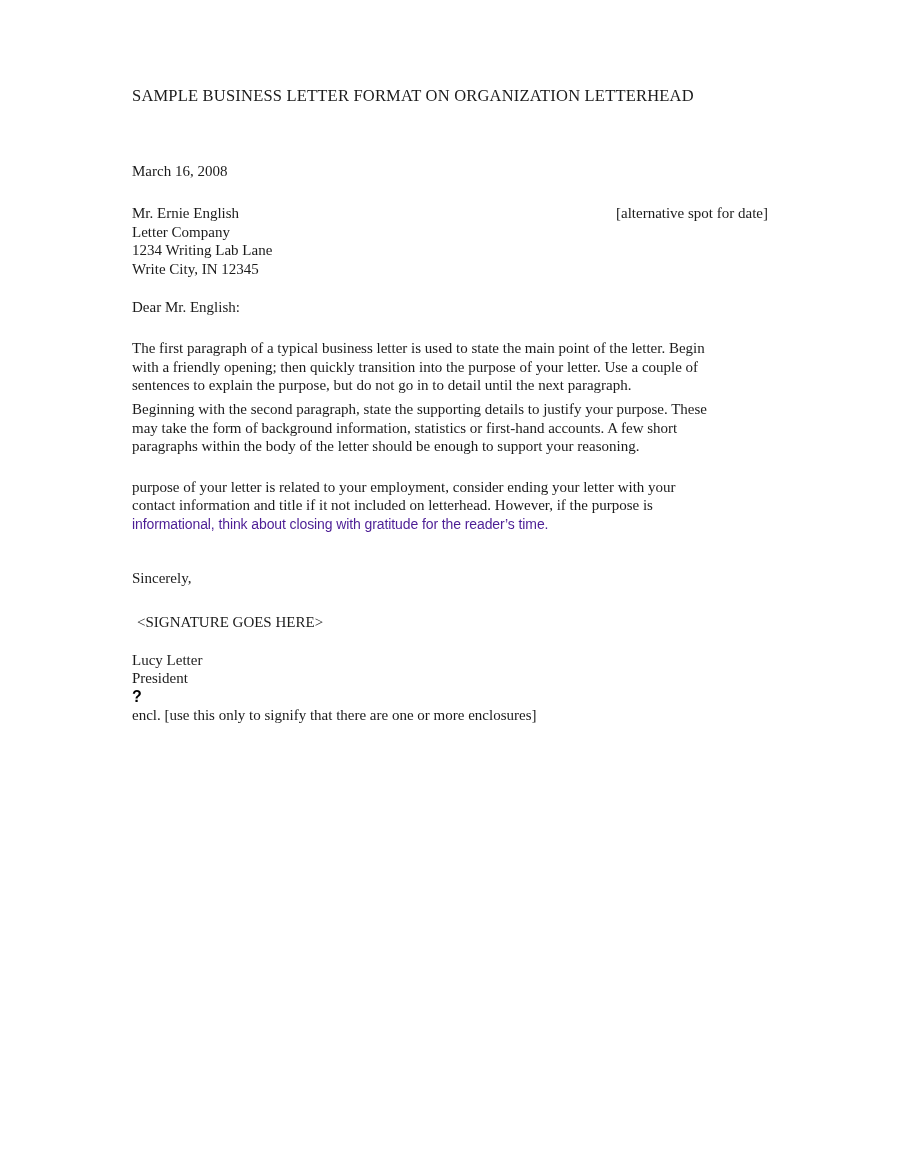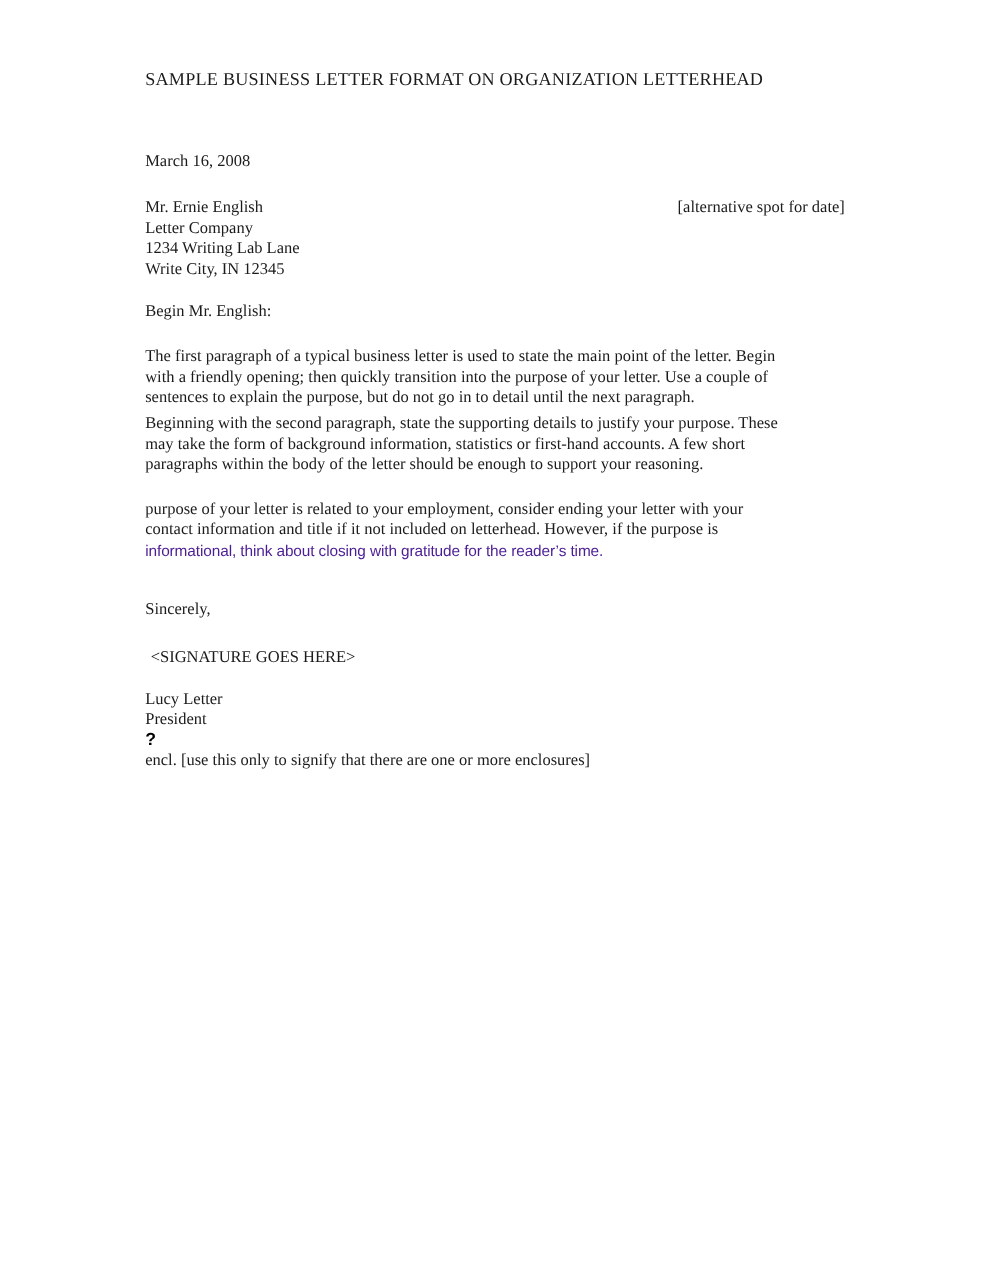--- a/index.html
+++ b/index.html
@@ -7,21 +7,21 @@
     padding: 0;
     background: #ffffff;
   }
   .page {
     position: relative;
     width: 900px;
     height: 1165px;
     margin: 0 auto;
     background: #ffffff;
     box-sizing: border-box;
-    padding: 63px 132px 0 132px;
+    padding: 87px 132px 0 132px;
     font-family: "Liberation Serif", "DejaVu Serif", serif;
     font-size: 15px;
     line-height: 18.6px;
     color: #1b1b1b;
     overflow: hidden;
   }
   .line {
     white-space: nowrap;
   }
   .title {
@@ -78,21 +78,21 @@
   <div class="recipient">
     <div class="recipient-row-1">
       <span class="line">Mr. Ernie English</span>
       <span class="line">[alternative spot for date]</span>
     </div>
     <div class="line">Letter Company</div>
     <div class="line">1234 Writing Lab Lane</div>
     <div class="line">Write City, IN 12345</div>
   </div>
 
-  <div class="salutation line">Begin Mr. English:</div>
+  <div class="salutation line">Dear Mr. English:</div>
 
   <div class="para-1">
     <div class="line">The first paragraph of a typical business letter is used to state the main point of the letter. Begin</div>
     <div class="line">with a friendly opening; then quickly transition into the purpose of your letter. Use a couple of</div>
     <div class="line">sentences to explain the purpose, but do not go in to detail until the next paragraph.</div>
   </div>
 
   <div class="para-2">
     <div class="line">Beginning with the second paragraph, state the supporting details to justify your purpose. These</div>
     <div class="line">may take the form of background information, statistics or first-hand accounts. A few short</div>

